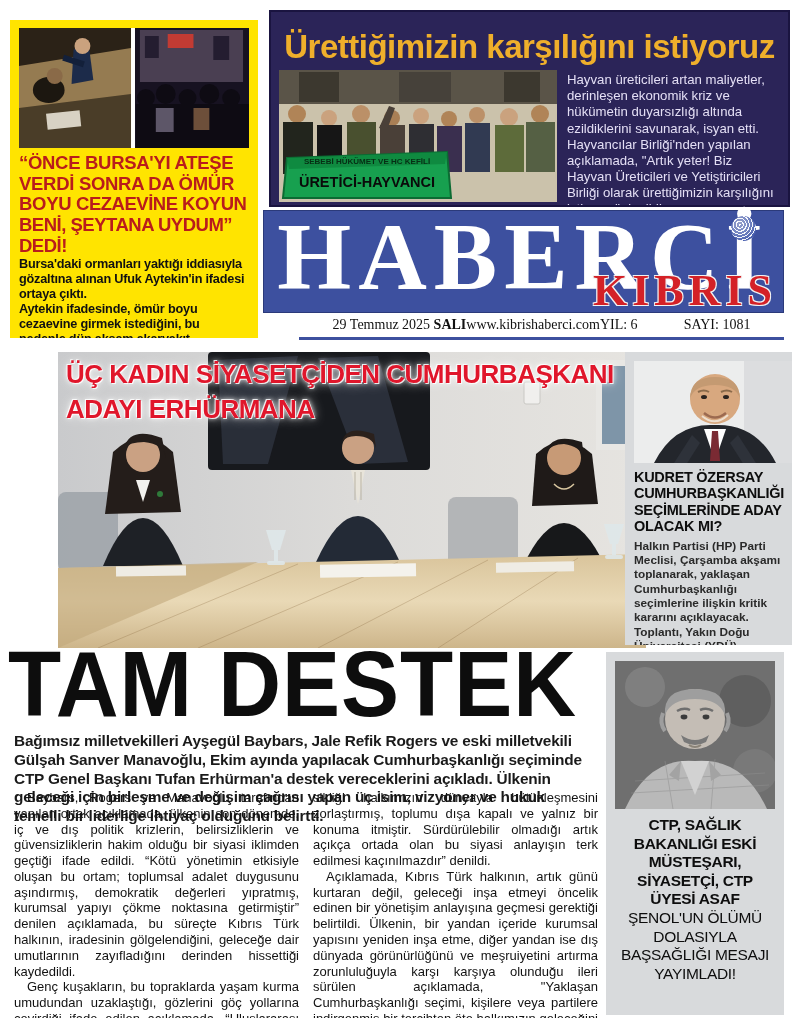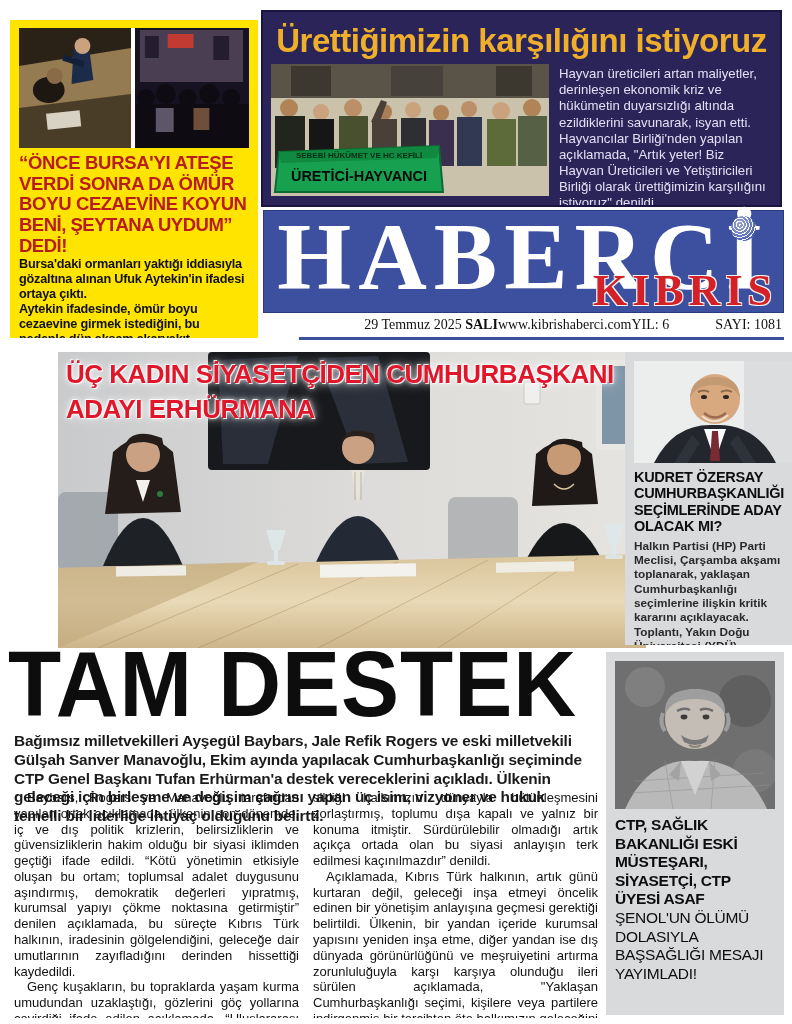--- a/index.html
+++ b/index.html
@@ -12,22 +12,22 @@
   .story-yellow { position:absolute; left:10px; top:20px; width:248px; height:318px;
                   background:#FFE400; padding:8px 9px; overflow:hidden; }
   .story-yellow svg { display:block; width:100%; height:120px; }
   .yellow-head { margin-top:5px; font-size:18.5px; line-height:1.12; color:#b91c1c;
                  font-weight:700; letter-spacing:-0.3px; }
   .yellow-head .heavier { font-weight:800; letter-spacing:-0.5px; }
   .yellow-body { margin-top:0; font-size:12.7px; line-height:1.18; font-weight:700;
                  color:#111; letter-spacing:-0.2px; }
 
   
-  .story-navy { position:absolute; left:261px; top:10px; width:521px; height:197px;
-                background:#2B2458; border:2px solid #1A1440; padding:8px 8px; overflow:hidden; }
+  .story-navy { position:absolute; left:269px; top:10px; width:521px; height:197px;
+                background:#2B2458; border:2px solid #1A1440; padding:14px 8px; overflow:hidden; }
   .navy-head { text-align:center; font-size:33px; font-weight:800; color:#EFAF2B;
                letter-spacing:-0.5px; line-height:1.25; }
   .navy-flex { display:flex; gap:10px; margin-top:3px; }
   .navy-photo { width:278px; height:132px; flex:none; }
   .navy-photo svg { display:block; width:100%; height:100%; }
   .navy-body { font-size:13.2px; line-height:1.22; color:#E4DFF5; font-weight:400; padding-top:2px; }
 
   
   .masthead { position:absolute; left:263px; top:210px; width:521px; }
   .mast-blue { position:relative; height:103px; background:#3D509F; border:1px solid #2b3a7a; }
@@ -35,21 +35,21 @@
                 font-family:"Liberation Serif", serif; font-weight:700; font-size:95px;
                 color:#fff; letter-spacing:7px; }
   .mast-ball { position:absolute; right:27px; top:5px; width:25px; height:25px; border-radius:50%;
                background:
                  repeating-radial-gradient(circle at 35% 35%, rgba(255,255,255,.9) 0 1px, rgba(61,80,159,.55) 1px 3px),
                  radial-gradient(circle at 35% 30%, #ffffff 0%, #c4d0f0 35%, #5b74c4 75%, #2b3a7a 100%); }
   .mast-sub { position:absolute; right:6px; bottom:-4px; font-family:"Liberation Serif", serif;
               font-weight:700; font-size:44px; color:#D42127; letter-spacing:5px;
               text-shadow:-1px -1px 0 #f2f2f2, 1px -1px 0 #f2f2f2, -1px 1px 0 #f2f2f2, 1px 1px 0 #f2f2f2; }
   .date-strip { height:27px; border-bottom:3px solid #3D509F; display:flex; align-items:center;
-                justify-content:flex-end; font-family:"Liberation Serif", serif;
+                justify-content:center; font-family:"Liberation Serif", serif;
                 font-size:14px; color:#111; padding:0 2px;margin-left:36px; }
   .date-strip b { font-weight:700; }
   .strip-right { display:flex; gap:46px; }
 
   
   .main-photo { position:absolute; left:22px; top:352px; width:588px; height:296px;margin-left:36px; }
   .main-photo svg { display:block; width:100%; height:100%; }
   .kicker { position:absolute; left:8px; top:5px; font-size:26px; font-weight:800;
             color:#E0162B; line-height:1.35; letter-spacing:-0.5px; white-space:pre-line;
             text-shadow:0 0 5px rgba(255,255,255,.95), 1px 1px 0 rgba(255,255,255,.85),
@@ -62,21 +62,21 @@
   .intro { position:absolute; left:14px; top:732px; width:582px; font-size:15.4px; font-weight:700;
            line-height:1.22; color:#1a1a1a; letter-spacing:-0.2px; }
   .cols { position:absolute; left:14px; top:790px; width:584px; height:228px; display:flex; gap:14px;
           overflow:hidden; }
   .col { flex:1; font-size:13px; line-height:1.215; color:#121212; text-align:justify; }
   .col p.indent { text-indent:13px; }
 
   
   .card { position:absolute; left:606px; width:178px; background:#D8DADC; padding:9px; overflow:hidden; }
   .card1 { top:352px; height:293px;margin-left:19px; }
-  .card2 { top:652px; height:363px; }
+  .card2 { top:652px; height:363px;text-align:center; }
   .card svg { display:block; width:100%; }
   .card1 svg { height:102px; }
   .card2 svg { height:148px; }
   .card-head { margin-top:6px; font-size:14.5px; font-weight:800; line-height:1.13;
                color:#0d0d0d; letter-spacing:-0.3px; }
   .card-body { margin-top:4px; font-size:11.8px; font-weight:700; line-height:1.22; color:#2a2a2a; }
   .card2-text { margin-top:7px; font-size:15.5px; line-height:1.2; color:#0d0d0d; letter-spacing:-0.3px; }
   .card2-text .hb { font-weight:800; }
   .card2-text .hr { font-weight:400; }
 </style>

